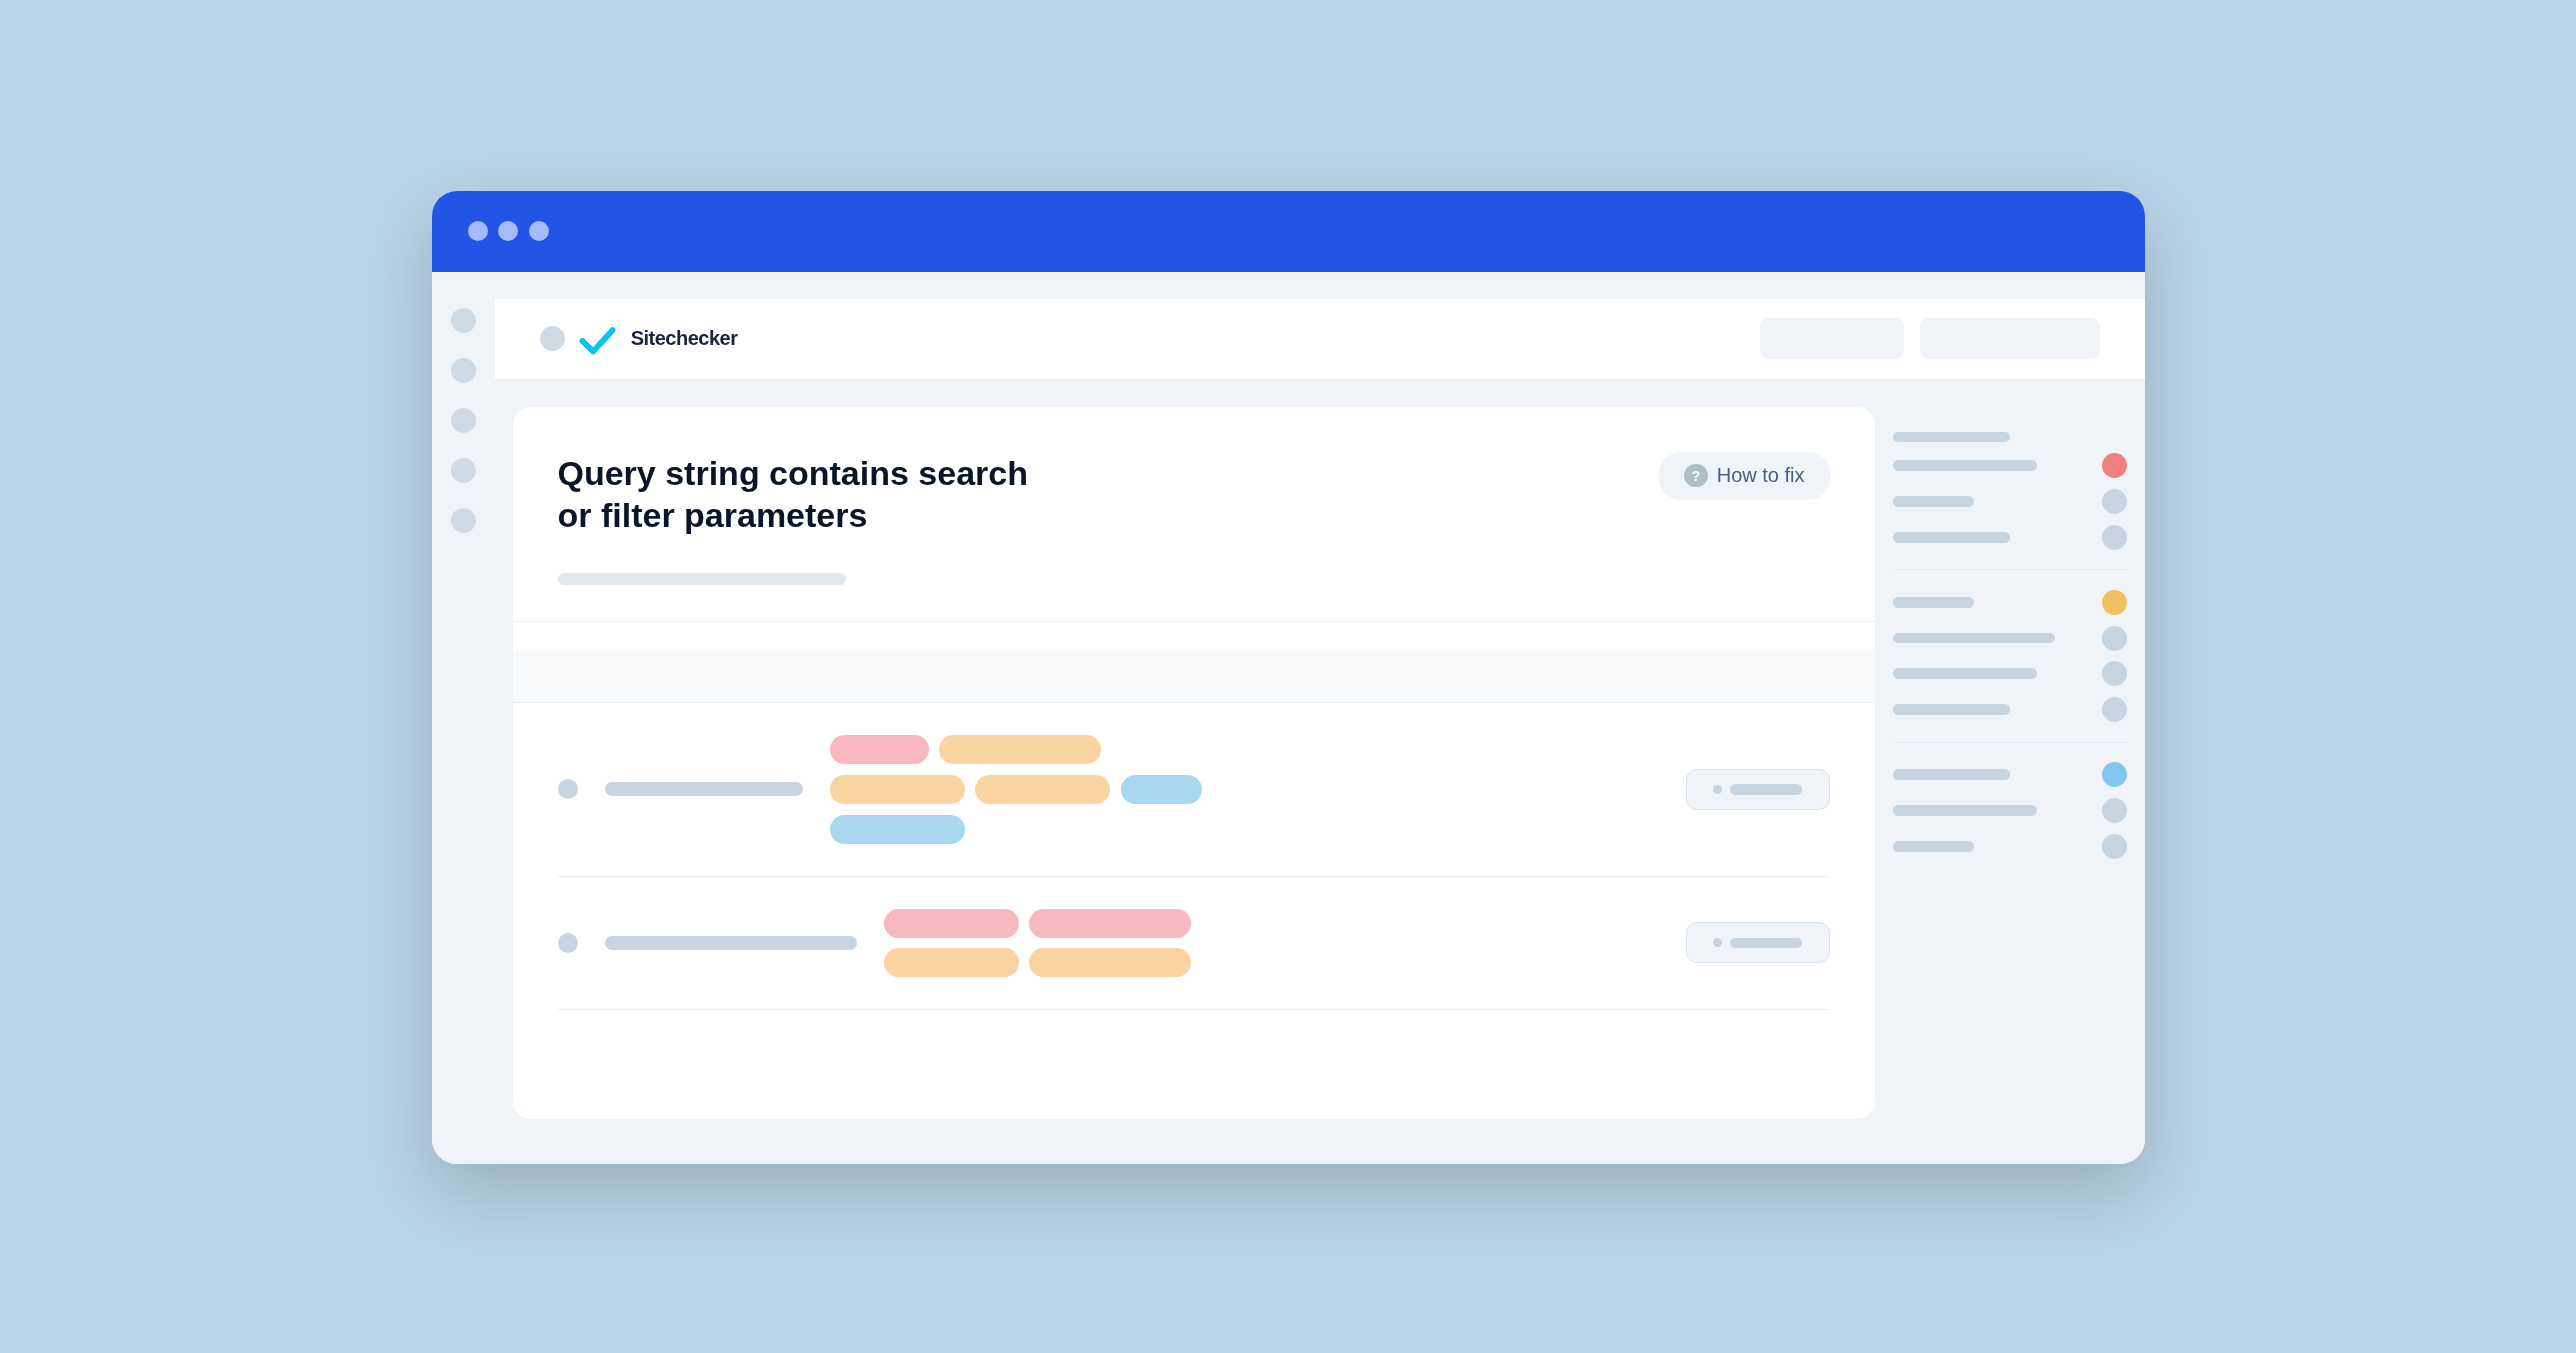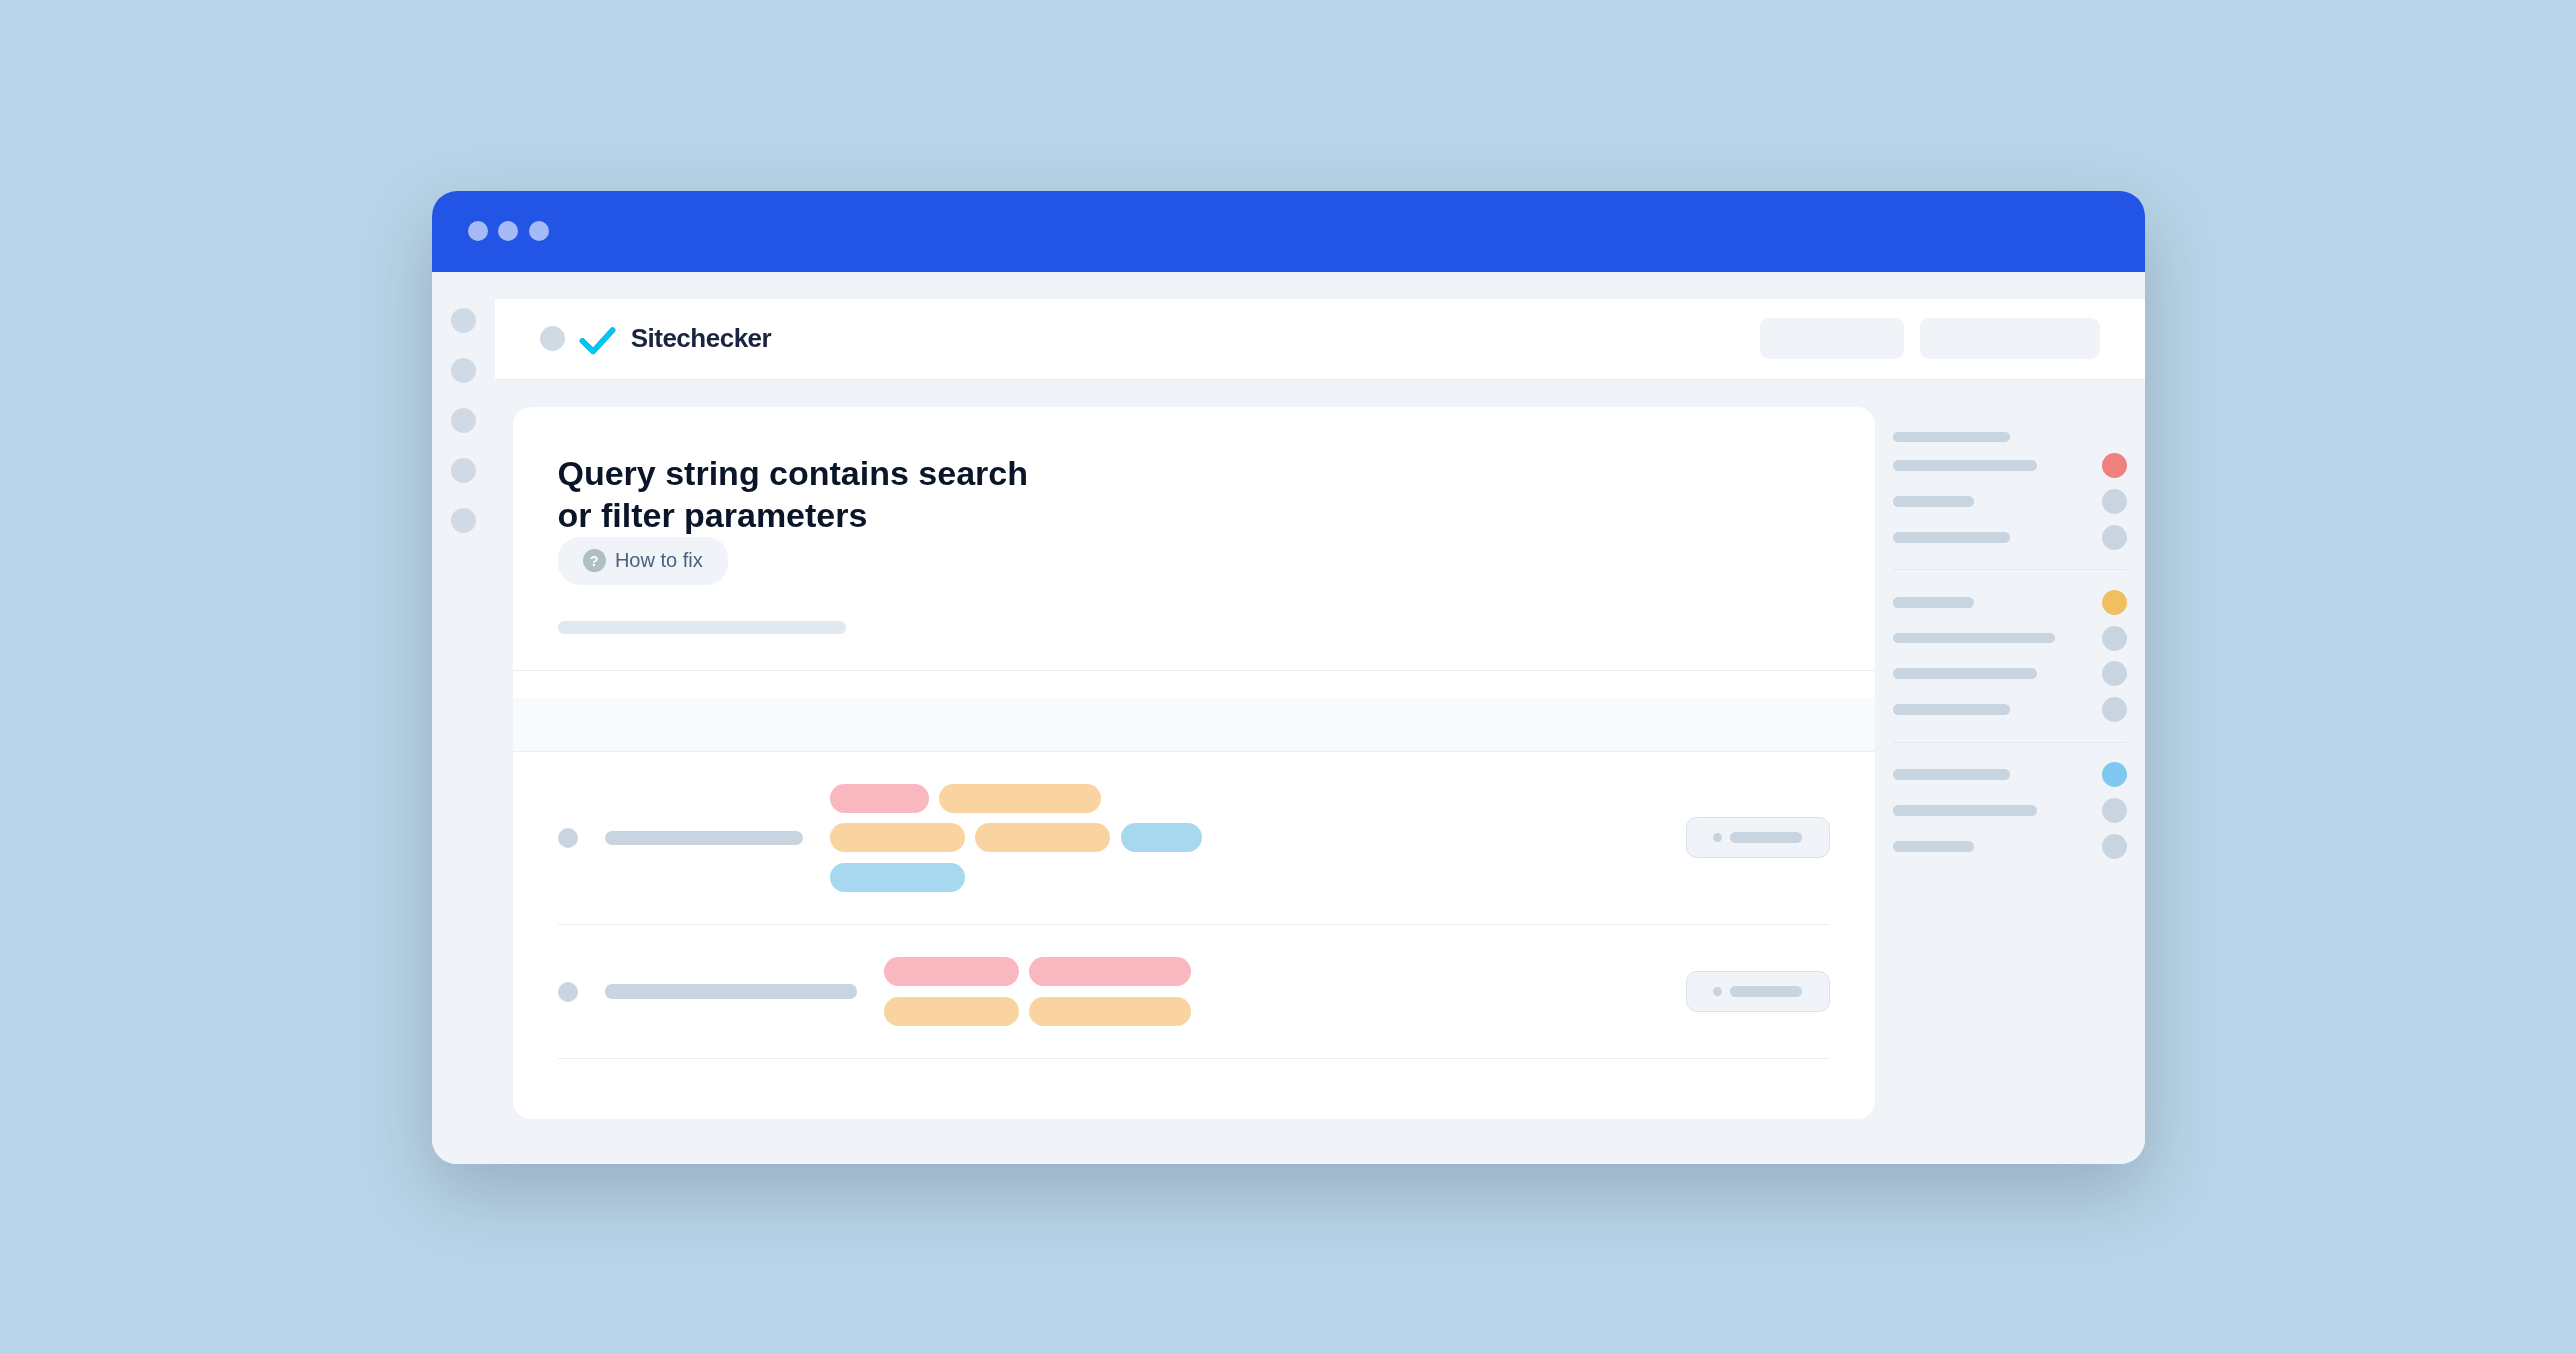--- a/index.html
+++ b/index.html
@@ -97,21 +97,21 @@
       border-radius: 50%;
       background: #d0dae5;
     }
 
     .logo-check {
       width: 41px;
       height: 32px;
     }
 
     .logo-text {
-      font-size: 26px;
+      font-size: 20px;
       font-weight: 600;
       color: #1a2340;
       letter-spacing: -0.5px;
     }
 
     .nav-buttons {
       margin-left: auto;
       display: flex;
       gap: 16px;
     }
@@ -146,21 +146,20 @@
       padding: 45px 45px;
       overflow: hidden;
     }
 
     
     .issue-header {
       display: flex;
       align-items: flex-start;
       justify-content: space-between;
       margin-bottom: 36px;
-      flex-direction: column;
     }
 
     .issue-title {
       font-size: 34px;
       font-weight: 800;
       color: #0a1628;
       line-height: 1.25;
       max-width: 505px;
     }
 

